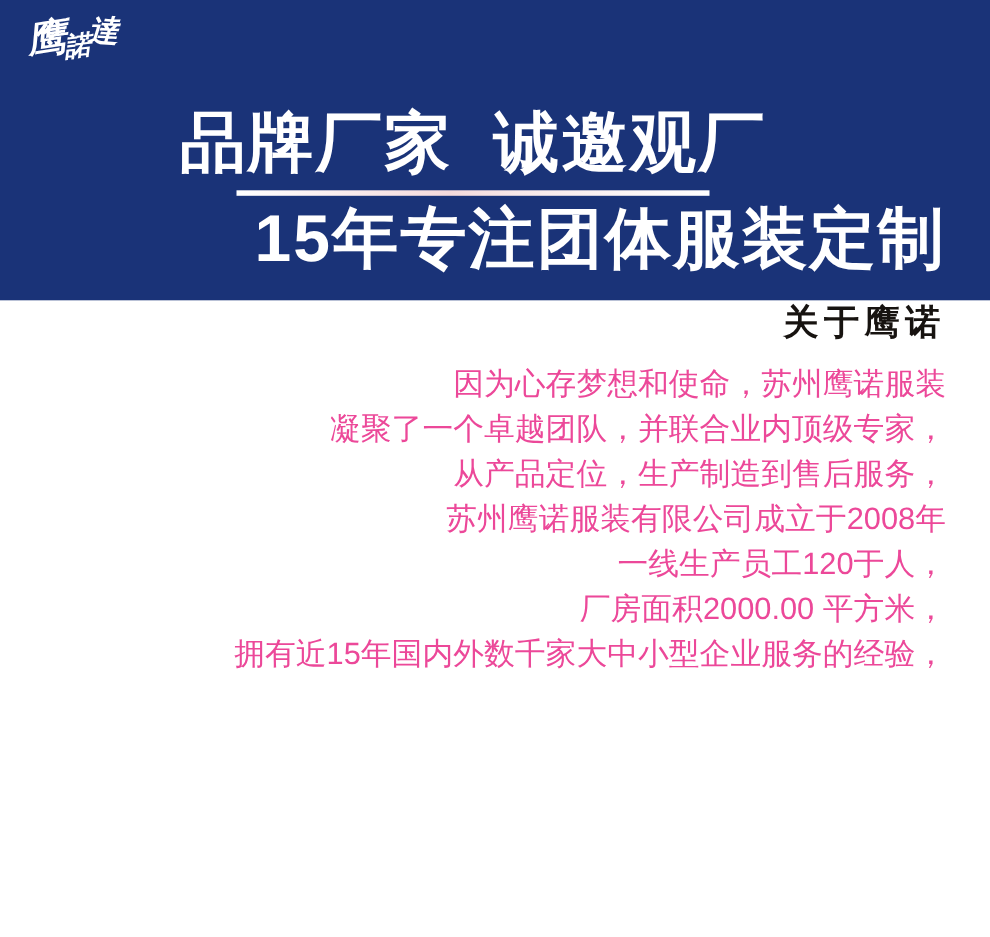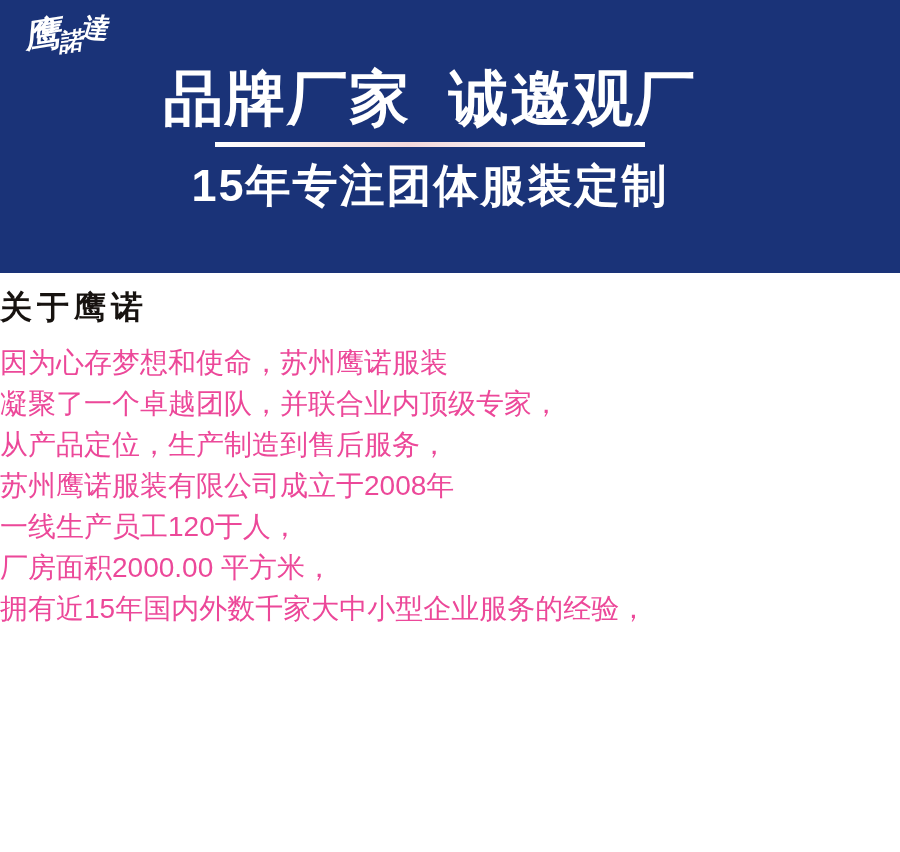--- a/index.html
+++ b/index.html
@@ -43,41 +43,43 @@
     text-align: center;
     padding-top: 66px;
   }
   .banner-title {
     font-size: 60px;
     line-height: 66px;
     font-weight: bold;
     color: #ffffff;
     letter-spacing: 2px;
     white-space: pre;       
+    margin-top: 31px;
   }
   .divider {
     width: 430px;
     height: 5px;
     margin: 10px auto 0;
     background: linear-gradient(90deg, #ffffff 0%, #f4dadc 45%, #f7e8e9 60%, #ffffff 100%);
   }
   .banner-subtitle {
     margin-top: 13px;
-    font-size: 45px;
+    font-size: 60px;
     line-height: 52px;
     font-weight: bold;
     color: #ffffff;
     letter-spacing: 2px;
+    text-align: right;
   }
 
   
   .about {
     width: 860px;
-    text-align: left;
-    padding-top: 14px;
+    text-align: right;
+    padding-top: 0;
   }
   .about-heading {
     font-size: 32px;
     line-height: 40px;
     font-weight: bold;
     color: #171310;
     letter-spacing: 5px;
   }
   .about-lines {
     margin-top: 15px;

